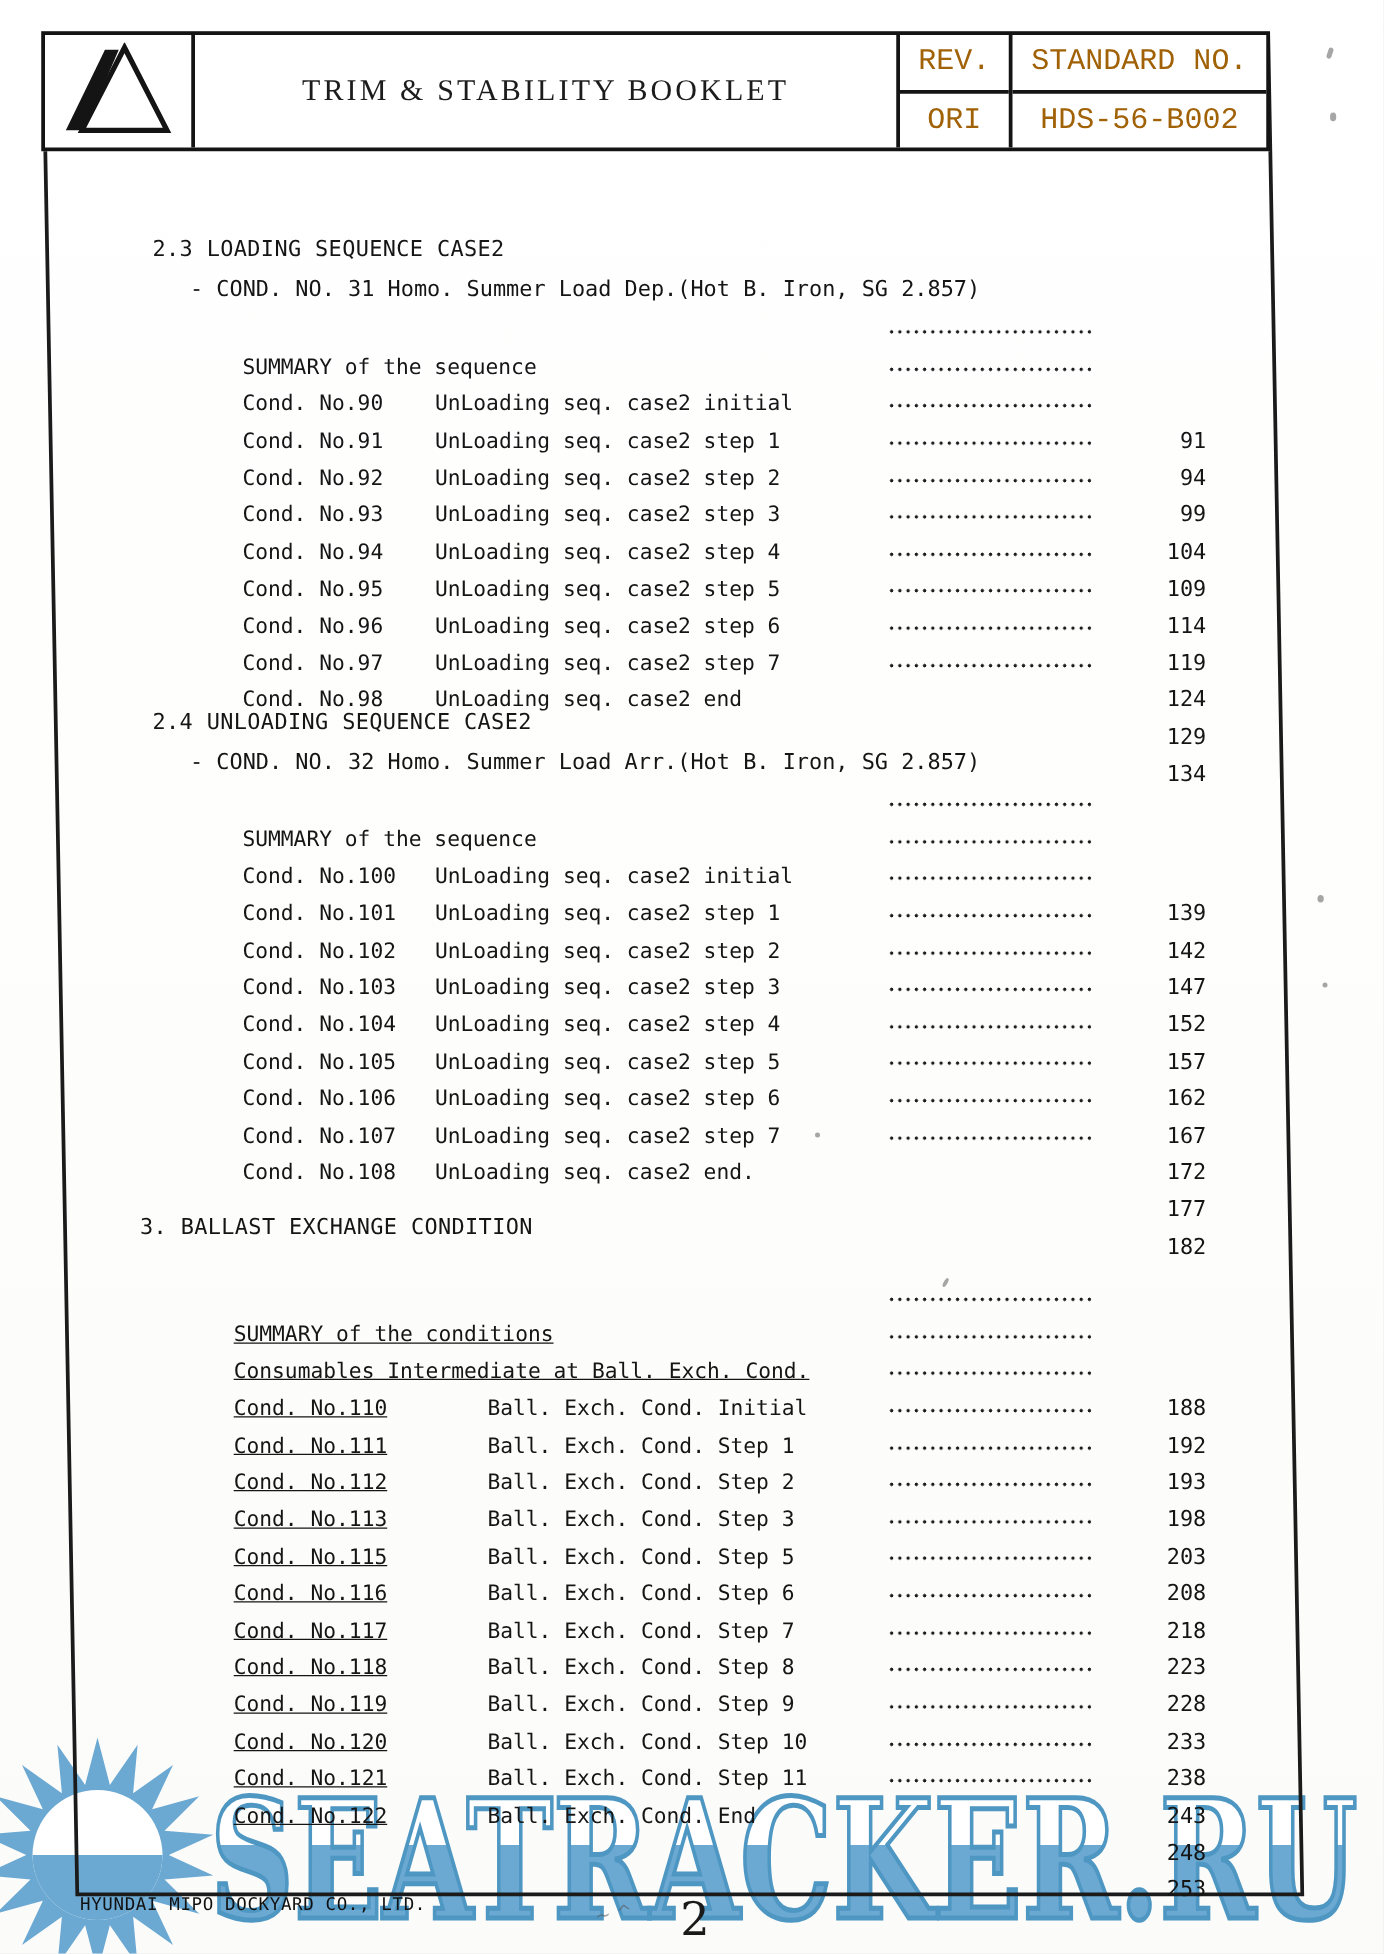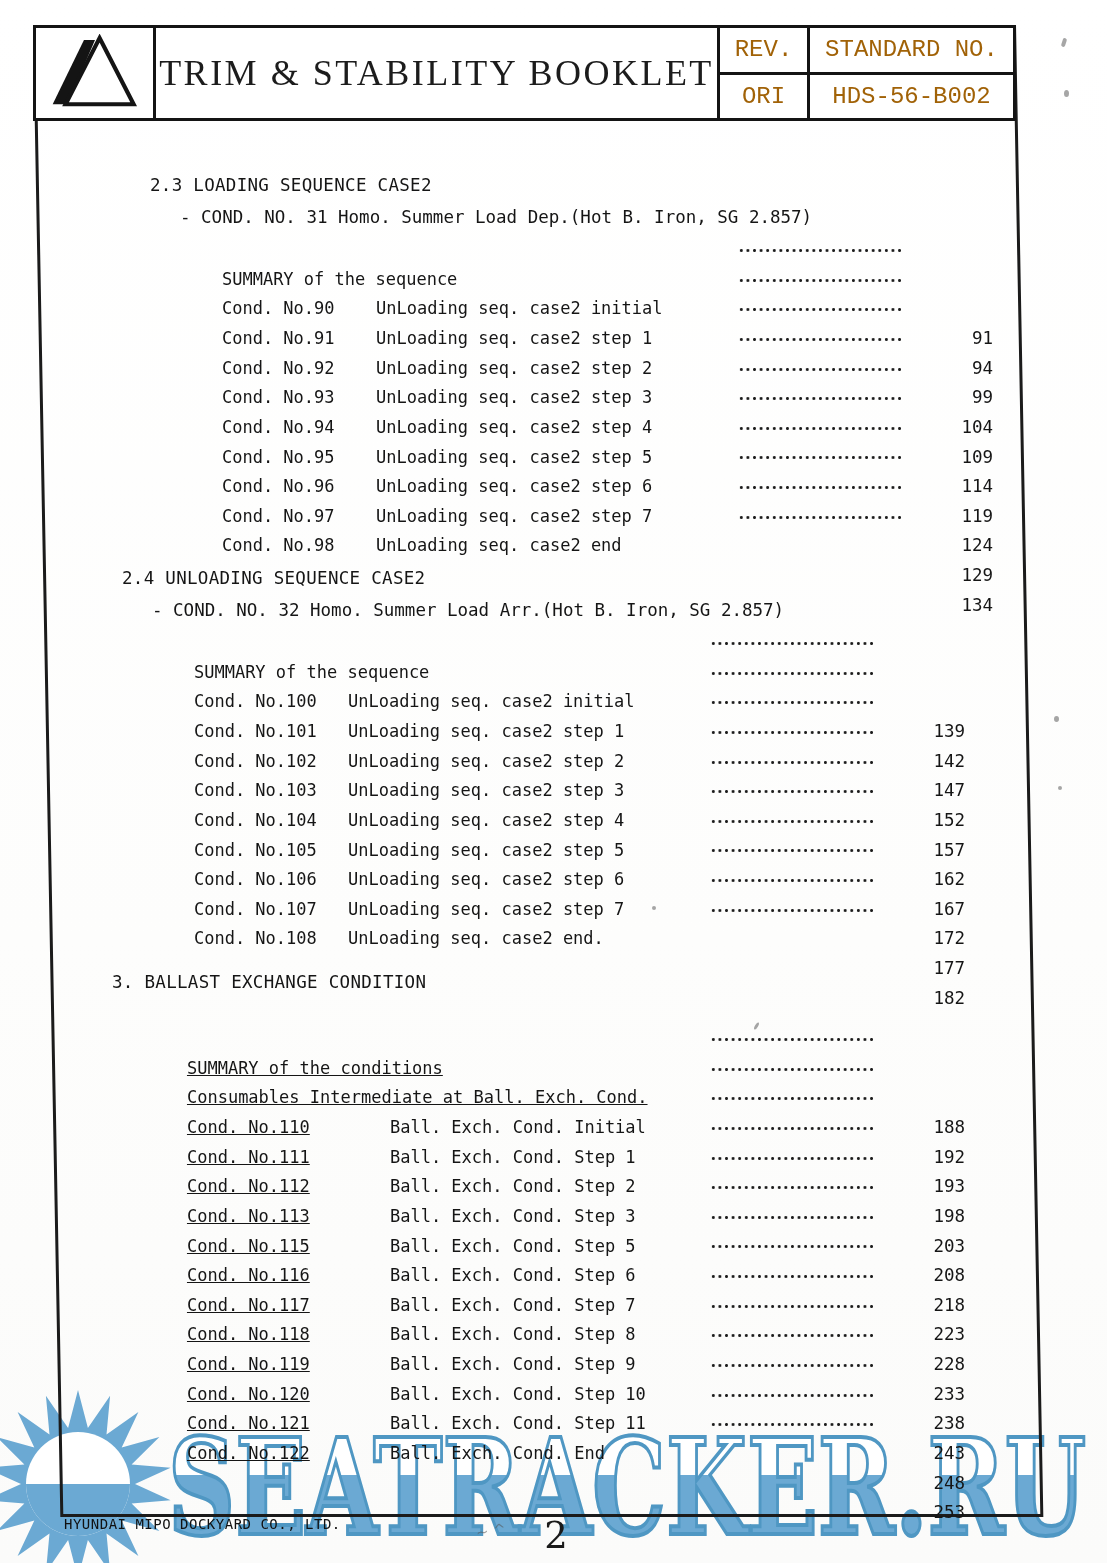--- a/index.html
+++ b/index.html
@@ -29,31 +29,31 @@
     position:absolute;left:33px;top:25px;width:983px;height:96px;
     border:3px solid #141414;box-sizing:border-box;
     display:flex;background:#fff;
   }
   .hdr .cell{box-sizing:border-box;}
   .hdr .logo-cell{width:117px;display:flex;align-items:center;justify-content:center;}
   .hdr .title-cell{
     width:564px;border-left:3px solid #141414;
     display:flex;align-items:center;justify-content:center;
     font-family:"Liberation Serif", serif;
-    font-size:36px;letter-spacing:2.5px;color:#1c1c1c;
+    font-size:24px;letter-spacing:2.5px;color:#1c1c1c;
   }
   .hdr .rev-col{width:90px;border-left:3px solid #141414;display:flex;flex-direction:column;}
   .hdr .std-col{flex:1;border-left:3px solid #141414;display:flex;flex-direction:column;}
   .hdr .sub{flex:1;display:flex;align-items:center;justify-content:center;
     font-family:Liberation Mono, monospace;font-size:24px;color:#a16207;}
   .hdr .sub.top{border-bottom:3px solid #141414;}
 
   
   .toc-section{position:absolute;left:0;width:1000px;--indent:153px;}
-  .toc-section:nth-of-type(1){top:169px;padding-left:28px;}
+  .toc-section:nth-of-type(1){top:184px;}
   .toc-section:nth-of-type(2){top:562px;}
   .toc-section:nth-of-type(3){top:966px;--indent:146px;}
   .sec-heading{margin-left:122px;font-size:17.5px;line-height:32px;letter-spacing:.3px;white-space:pre;}
   .toc-section:nth-of-type(3) .sec-heading{margin-left:112px;}
   .sec-subheading{margin-left:152px;font-size:17.5px;line-height:32px;white-space:pre;}
   .sec-rows{margin-left:var(--indent);margin-top:2px;}
   .toc-section:nth-of-type(3) .sec-rows{margin-top:26px;}
   .trow{position:relative;height:29.65px;line-height:29.65px;font-size:17px;white-space:pre;}
   .row-label{display:inline-block;width:154px;}
   .toc-section:nth-of-type(3) .row-label{width:203px;text-decoration:underline;}

